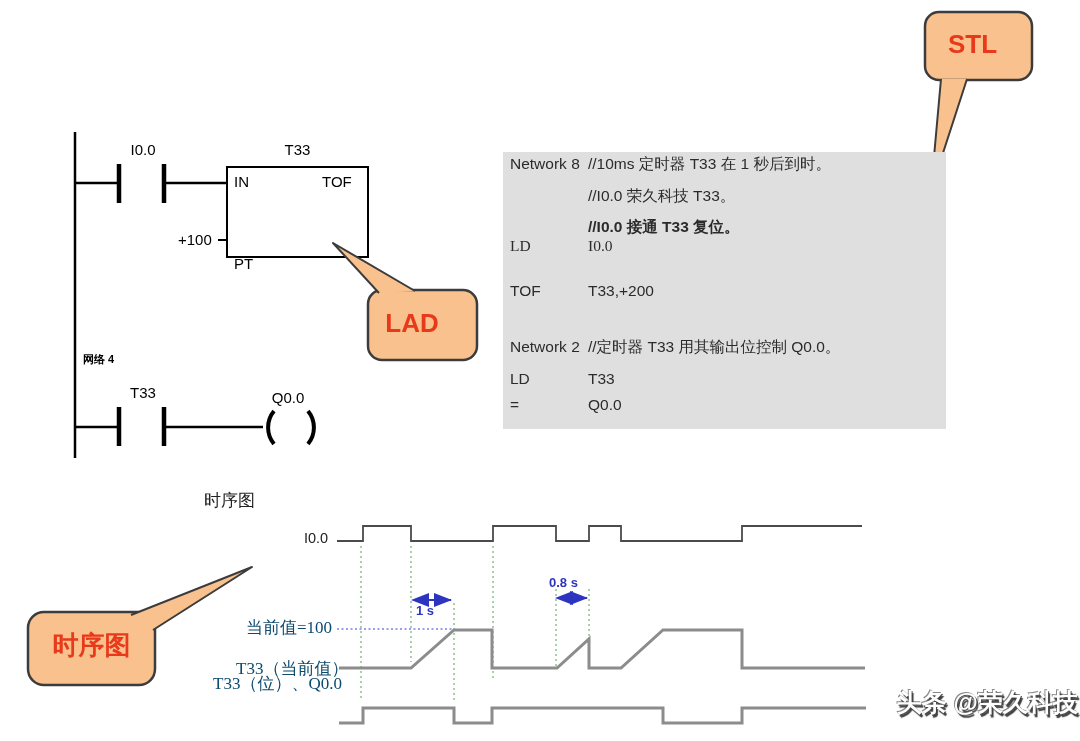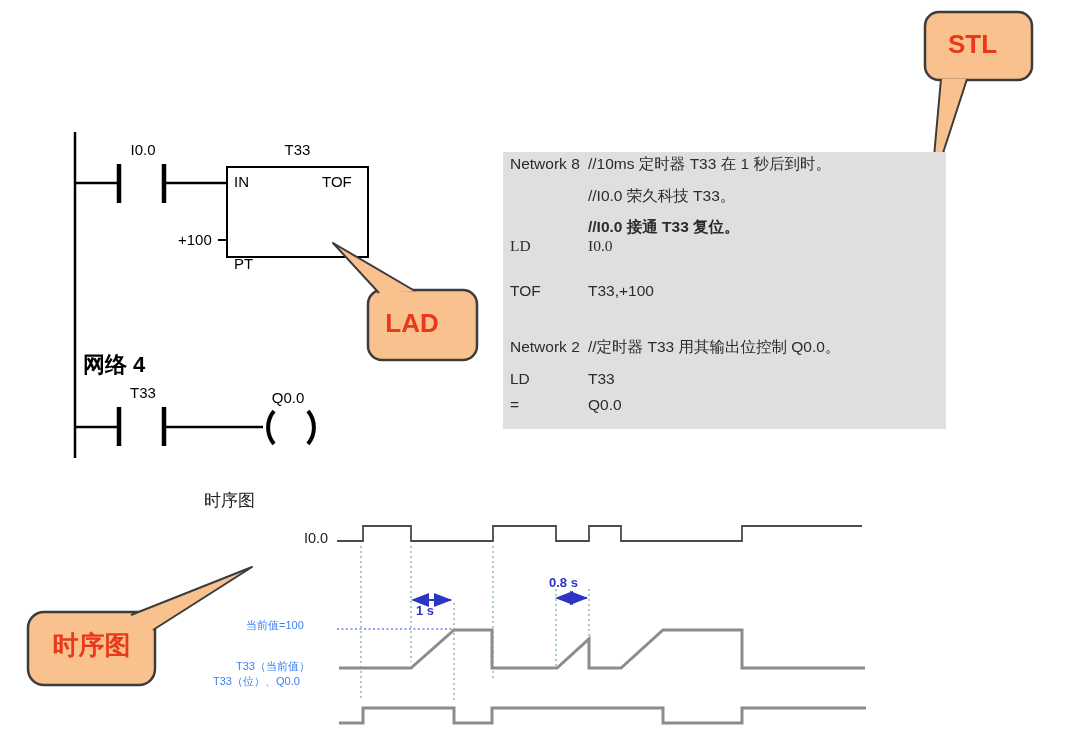--- a/index.html
+++ b/index.html
@@ -6,27 +6,27 @@
   #slide{position:relative;width:1080px;height:741px;background:#ffffff;overflow:hidden;
          font-family:"Liberation Sans","DejaVu Sans",sans-serif;}
   #diagram-svg{position:absolute;left:0;top:0;width:1080px;height:741px;}
   .lbl{position:absolute;white-space:nowrap;color:#111;line-height:1.1;}
   .title{left:60px;top:42px;font-family:"Liberation Serif","DejaVu Serif",serif;
          font-style:italic;font-weight:bold;font-size:47px;letter-spacing:3px;}
   .title .red{color:#d91e18;text-shadow:3px 3px 0 #c9cde6;}
   .title .blue{color:#1c1ccc;text-shadow:3px 3px 0 #b9c1e0;letter-spacing:1px;}
   .lad-txt{font-size:15px;color:#000;}
   .ctr{text-align:center;}
-  .net-hdr{font-size:22px;font-weight:bold;color:#000;}
+  .net-hdr{font-size:11px;font-weight:bold;color:#000;}
   #code-box{position:absolute;left:503px;top:152px;width:443px;height:277px;background:#dfdfdf;}
   .code-row{position:absolute;left:510px;font-size:15.5px;color:#2b2b2b;}
   .code-row .c1{display:inline-block;width:78px;}
   .callout-lbl{font-weight:bold;font-size:26px;color:#e8391a;text-align:center;}
   .blue-mark{font-size:13px;font-weight:bold;color:#2d35c0;}
-  .tlabel{font-size:11px;color:#3b82f6;}
+  .tlabel{font-size:17px;color:#0c4a6e;font-family:Liberation Serif, serif;}
   #watermark{left:840px;top:689px;width:238px;font-size:25px;font-weight:bold;text-align:right;
              color:#ffffff;text-shadow:2px 3px 1px #3f3f3f,-1px -1px 0 #8a8a8a,1px 1px 0 #555;}
 </style>
 </head>
 <body>
 
 <div id="slide">
 
   <svg id="diagram-svg" viewBox="0 0 1080 741" xmlns="http://www.w3.org/2000/svg">
     <defs>
@@ -78,21 +78,21 @@
       <line x1="414" y1="600" x2="451" y2="600" stroke="#2d35c0" stroke-width="2" marker-start="url(#ah-l)" marker-end="url(#ah-r)"></line>
       <line x1="558" y1="598" x2="587" y2="598" stroke="#2d35c0" stroke-width="2" marker-start="url(#ah-l)" marker-end="url(#ah-r)"></line>
     </svg>
 
   <div id="code-box"></div>
   <div id="code-rows">
       <div class="code-row" style="top: 154px;"><span class="c1">Network 8</span><span class="c2">//10ms 定时器 T33 在 1 秒后到时。</span></div>
       <div class="code-row" style="top: 186px;"><span class="c1"></span><span class="c2">//I0.0 荣久科技 T33。</span></div>
       <div class="code-row" style="top: 217px; font-weight: bold;"><span class="c1"></span><span class="c2">//I0.0 接通 T33 复位。</span></div>
       <div class="code-row" style="top: 237px; font-family: Liberation Serif, serif;"><span class="c1">LD</span><span class="c2">I0.0</span></div>
-      <div class="code-row" style="top: 282px;"><span class="c1">TOF</span><span class="c2">T33,+100</span></div>
+      <div class="code-row" style="top: 282px;"><span class="c1">TOF</span><span class="c2">T33,+200</span></div>
       <div class="code-row" style="top: 337px;"><span class="c1">Network 2</span><span class="c2">//定时器 T33 用其输出位控制 Q0.0。</span></div>
       <div class="code-row" style="top: 370px;"><span class="c1">LD</span><span class="c2">T33</span></div>
       <div class="code-row" style="top: 396px;"><span class="c1">=</span><span class="c2">Q0.0</span></div>
     </div>
 
 
   <div class="lbl lad-txt ctr" style="left:118px;top:142px;width:50px;">I0.0</div>
   <div class="lbl lad-txt ctr" style="left:270px;top:142px;width:55px;">T33</div>
   <div class="lbl lad-txt" style="left:234px;top:174px;">IN</div>
   <div class="lbl lad-txt" style="left:322px;top:174px;">TOF</div>
@@ -107,14 +107,15 @@
   <div class="lbl callout-lbl" style="left:28px;top:631px;width:127px;">时序图</div>
 
   <div class="lbl" style="left:204px;top:492px;font-size:17px;color:#222;">时序图</div>
   <div class="lbl" style="left:304px;top:531px;font-size:14.5px;color:#222;">I0.0</div>
   <div class="lbl tlabel" style="left:246px;top:619px;">当前值=100</div>
   <div class="lbl tlabel" style="left:236px;top:660px;">T33（当前值）</div>
   <div class="lbl tlabel" style="left:213px;top:675px;">T33（位）、Q0.0</div>
   <div class="lbl blue-mark" style="left:416px;top:604px;">1 s</div>
   <div class="lbl blue-mark" style="left:549px;top:576px;">0.8 s</div>
 
+  <div class="lbl" id="watermark">头条 @荣久科技</div>
 
 </div>
 
 </body></html>

